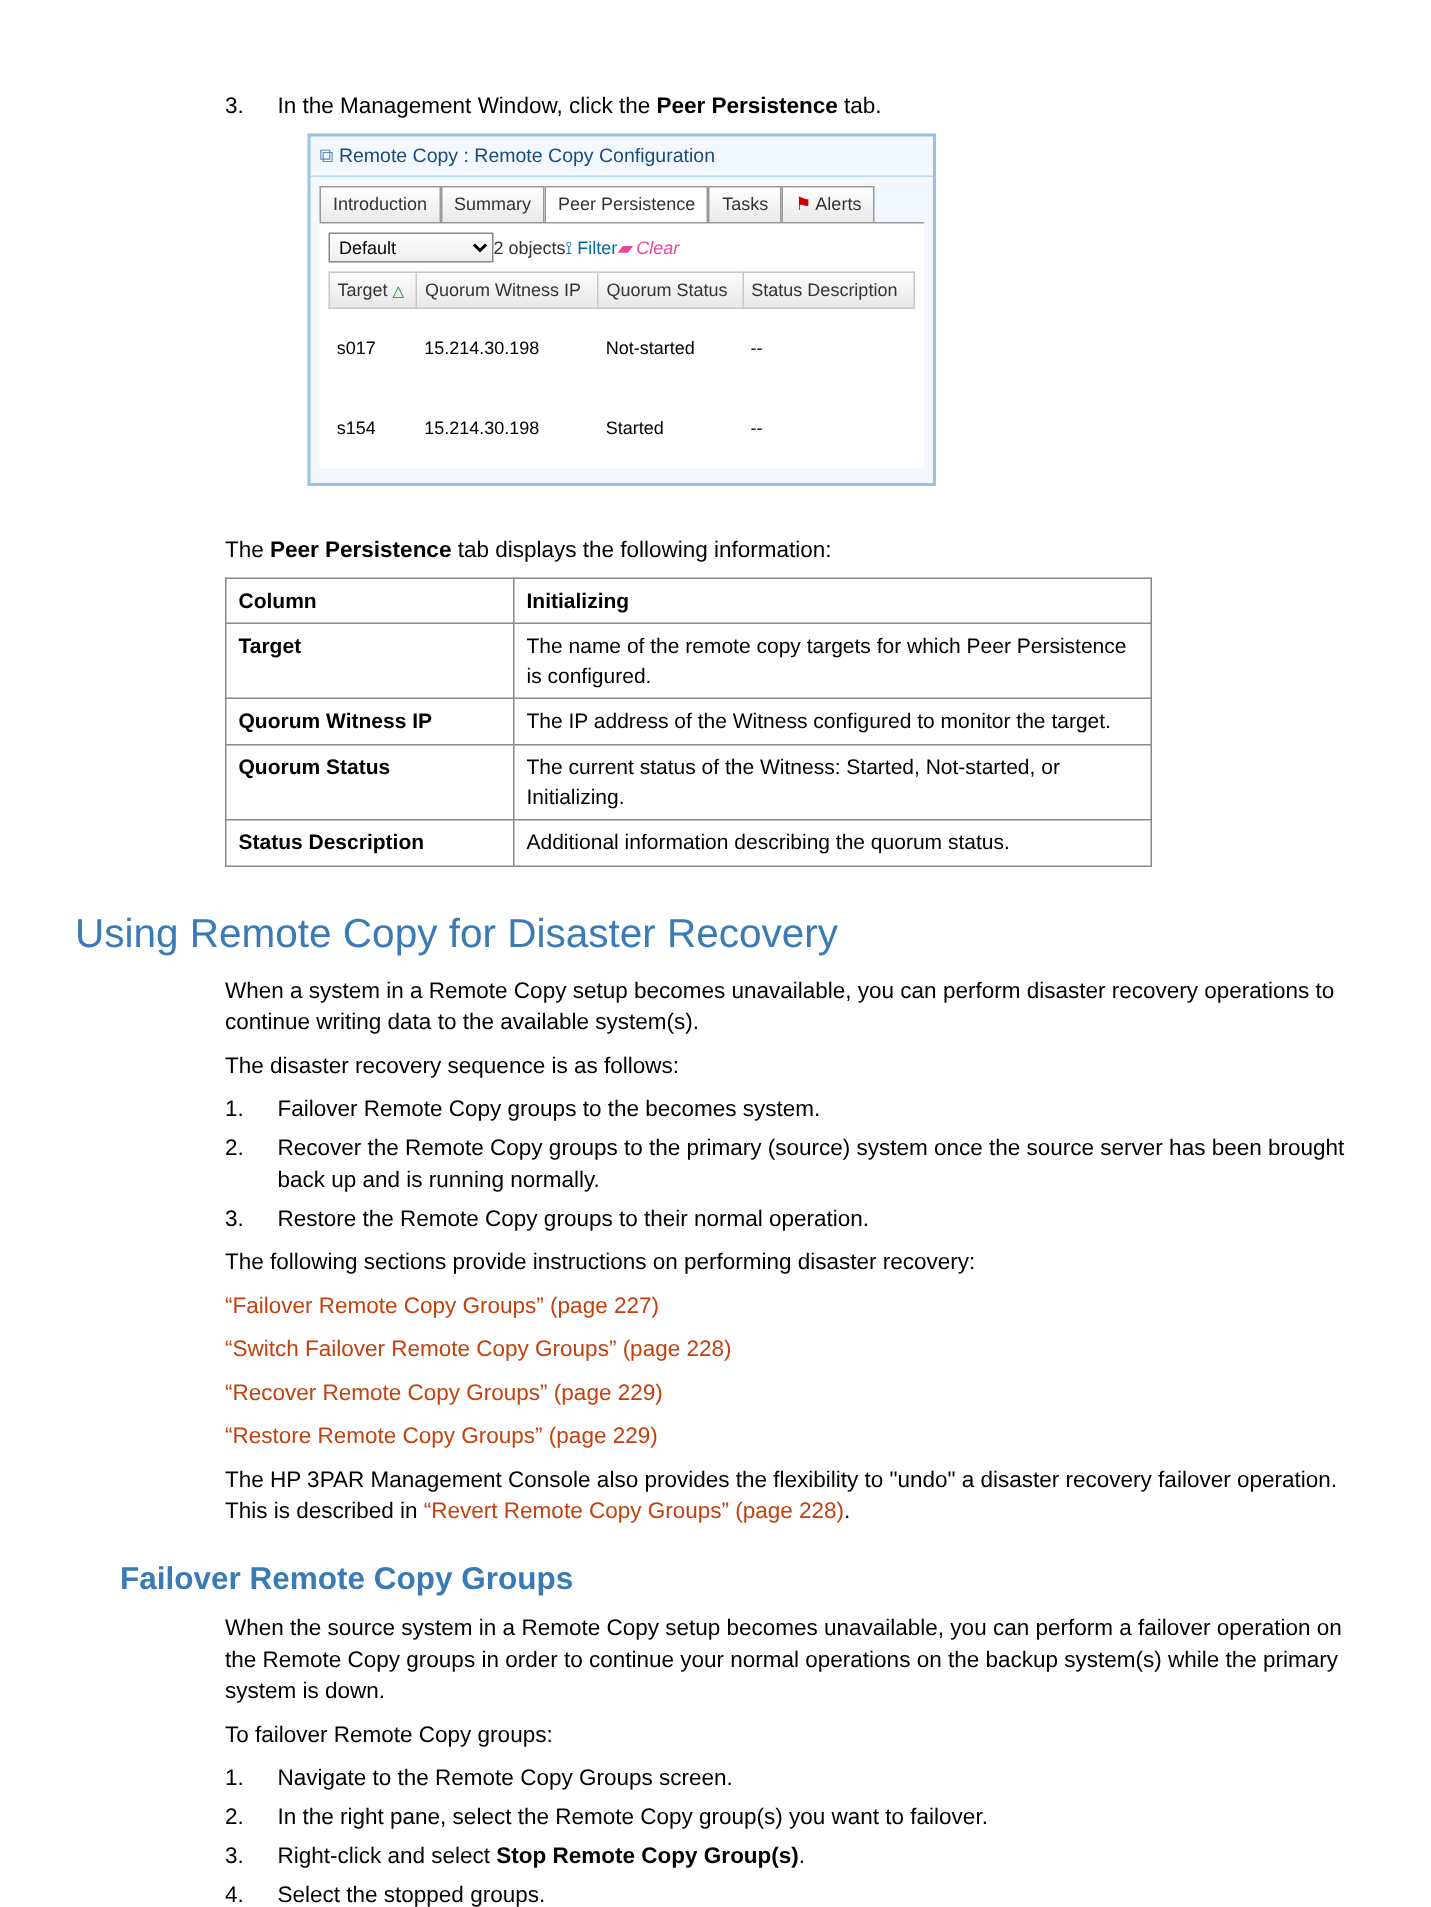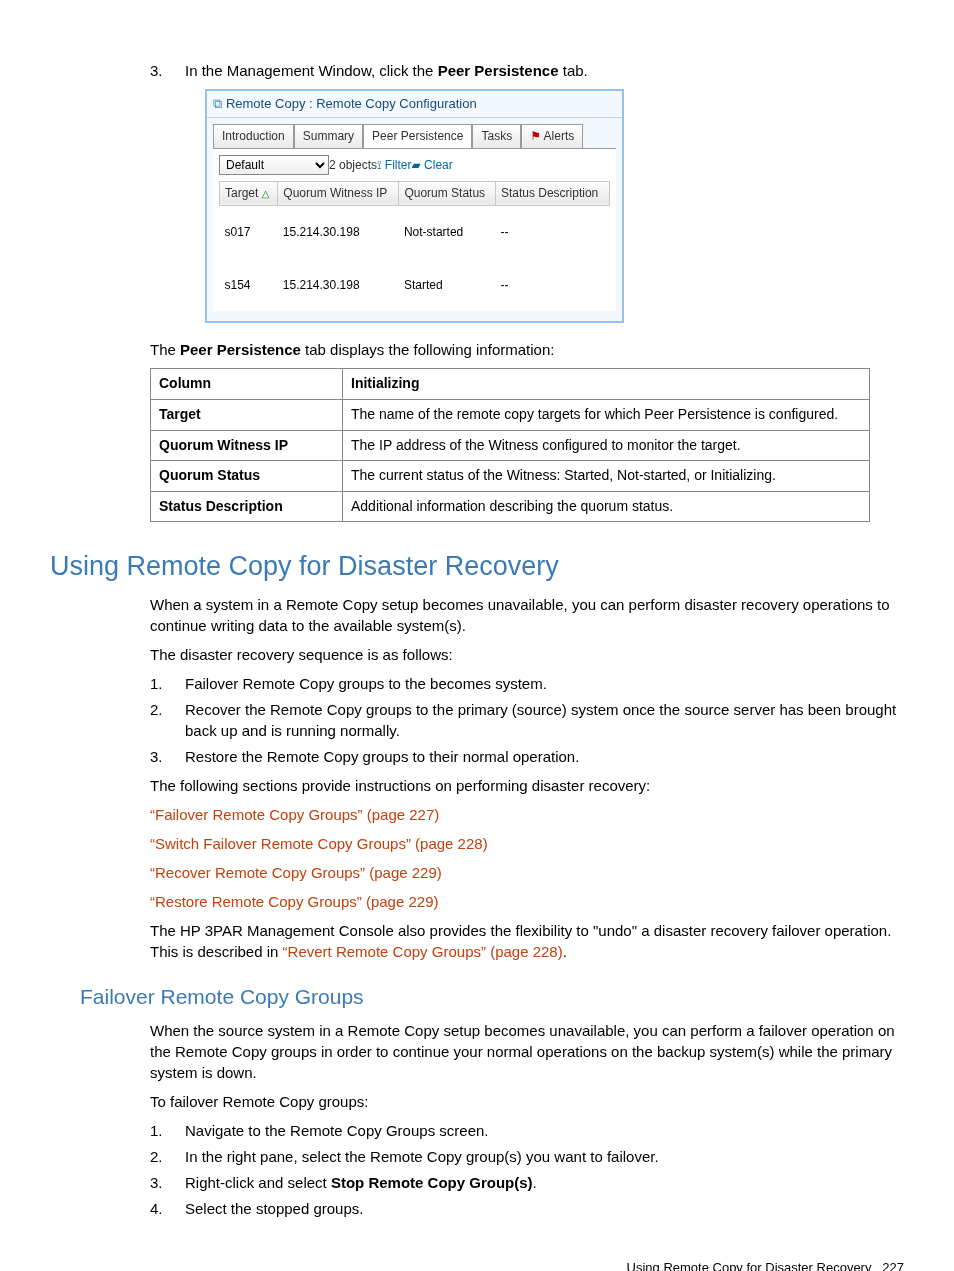--- a/index.html
+++ b/index.html
@@ -68,37 +68,37 @@
     color:#333;
     margin-left:13px;
   }
   .screenshot .datatable td {
     padding: 18px 5px;
     color:#000000;
   }
   .sortglyph { color:#2a7a2a; font-size:10px; }
   .alert-icon { color:#c00; }
   .filter-link { color:#0369a1; }
-  .clear-link { color:#0369a1; }
+  .clear-link { color:#ec4899;font-style:italic; }
   .tree-icon { color:#5a8dc0; }
   h2.section {
     color: #3a7ab5;
     font-weight: normal;
     font-size: 27px;
     margin: 26px 0 4px 0;
   }
   h3.subsection {
     color: #3a7ab5;
-    font-weight: normal;
+    font-weight: bold;
     font-size: 21px;
     margin: 20px 0 2px 0;
   }
   table.desc {
     border-collapse: collapse;
-    width: 720px;
+    width: 618px;
     margin-top: 8px;
     font-size: 14px;
   }
   table.desc th, table.desc td {
     border: 1px solid #888;
     text-align: left;
     padding: 5px 8px;
     vertical-align: top;
   }
   table.desc th { font-weight: bold; }
@@ -162,21 +162,21 @@
             <td>15.214.30.198</td>
             <td>Started</td>
             <td>--</td>
           </tr>
         </tbody>
       </table>
     </div>
   </div>
 </div>
 
-<p class="indent1" style="margin-top:16px;">
+<p class="indent1" style="margin-top:32px;">
   <span>The </span><b>Peer Persistence</b><span> tab displays the following information:</span>
 </p>
 
 <div class="indent1">
   <table class="desc">
     <tbody>
         <tr>
       <th class="colh">Column</th>
       <th>Initializing</th>
     </tr>

